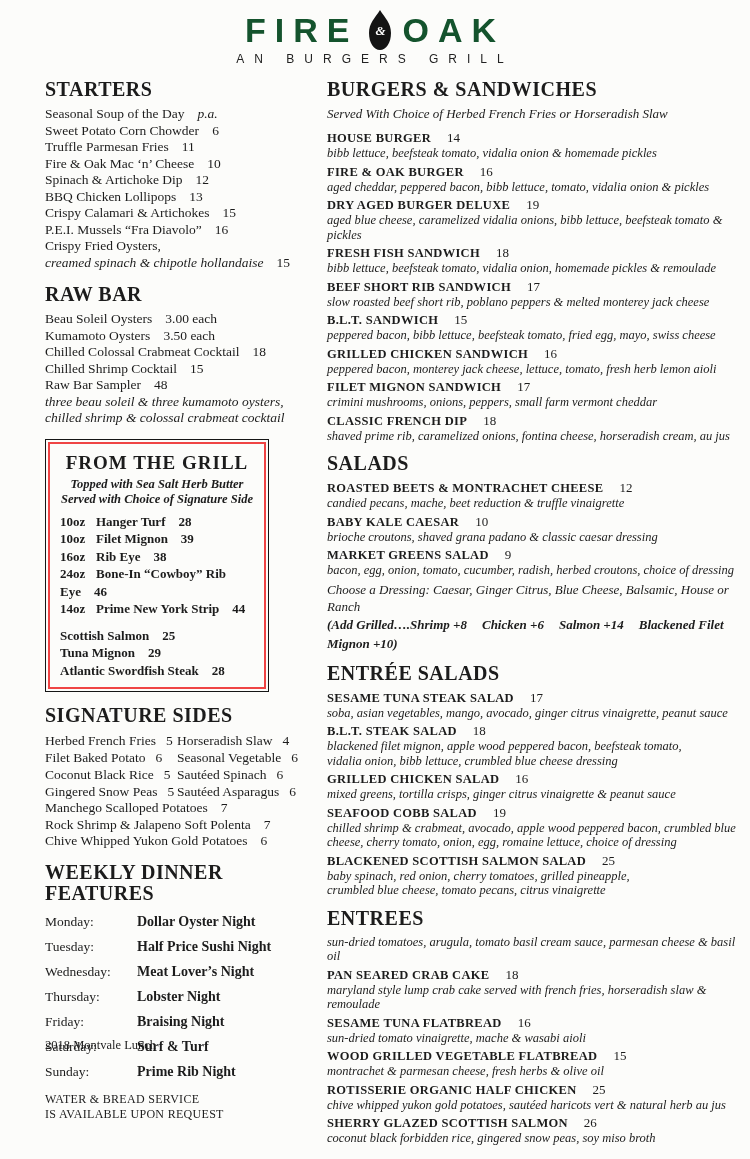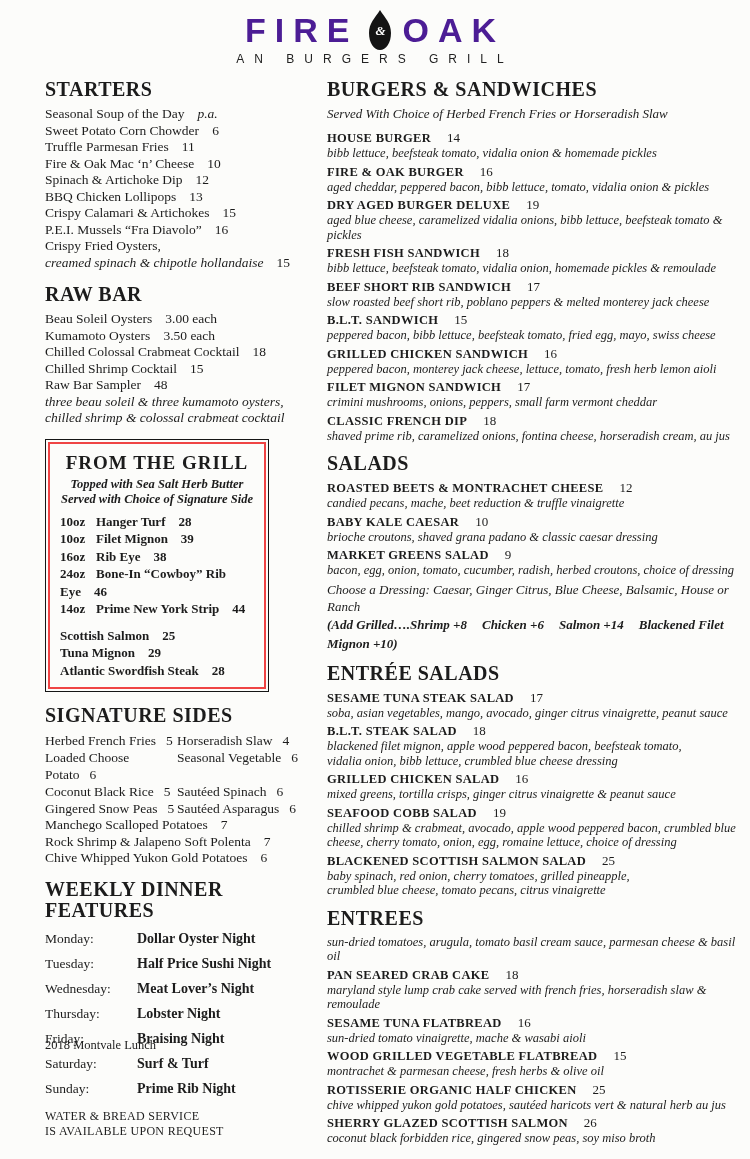--- a/index.html
+++ b/index.html
@@ -6,21 +6,21 @@
   .page {
     position:relative; width:750px; height:1159px; margin:0 auto;
     background:#fcfcfa; color:#1c1c1c; overflow:hidden;
     font-family:"Liberation Serif", serif;
   }
   
   .logo { position:absolute; top:10px; left:0; right:0; text-align:center; }
   .logo-row { display:flex; justify-content:center; align-items:center; gap:8px; }
   .logo-word {
     font-family:"Liberation Sans", sans-serif; font-weight:700;
-    font-size:34px; letter-spacing:9px; color:#4c1d95;
+    font-size:34px; letter-spacing:9px; color:#14532d;
   }
   .flame { position:relative; width:24px; height:40px; margin:0 2px; }
   .flame svg { display:block; }
   .flame .amp {
     position:absolute; left:50%; top:52%; transform:translate(-50%,-50%);
     color:#ffffff; font-size:13px; font-style:italic; font-weight:700;
     font-family:"Liberation Serif", serif;
   }
   .logo-sub {
     margin-top:2px; font-family:"Liberation Sans", sans-serif;
@@ -139,21 +139,21 @@
       </div>
     </section>
 
     <section>
       <h2 class="sec">SIGNATURE SIDES</h2>
       <div class="srow">
         <span class="spair1"><span>Herbed French Fries</span><span class="sprice">5</span></span>
         <span><span>Horseradish Slaw</span><span class="sprice">4</span></span>
       </div>
       <div class="srow">
-        <span class="spair1"><span>Loaded Choose Potato</span><span class="sprice">6</span></span>
+        <span class="spair1"><span>Filet Baked Potato</span><span class="sprice">6</span></span>
         <span><span>Seasonal Vegetable</span><span class="sprice">6</span></span>
       </div>
       <div class="srow">
         <span class="spair1"><span>Coconut Black Rice</span><span class="sprice">5</span></span>
         <span><span>Sautéed Spinach</span><span class="sprice">6</span></span>
       </div>
       <div class="srow">
         <span class="spair1"><span>Gingered Snow Peas</span><span class="sprice">5</span></span>
         <span><span>Sautéed Asparagus</span><span class="sprice">6</span></span>
       </div>

